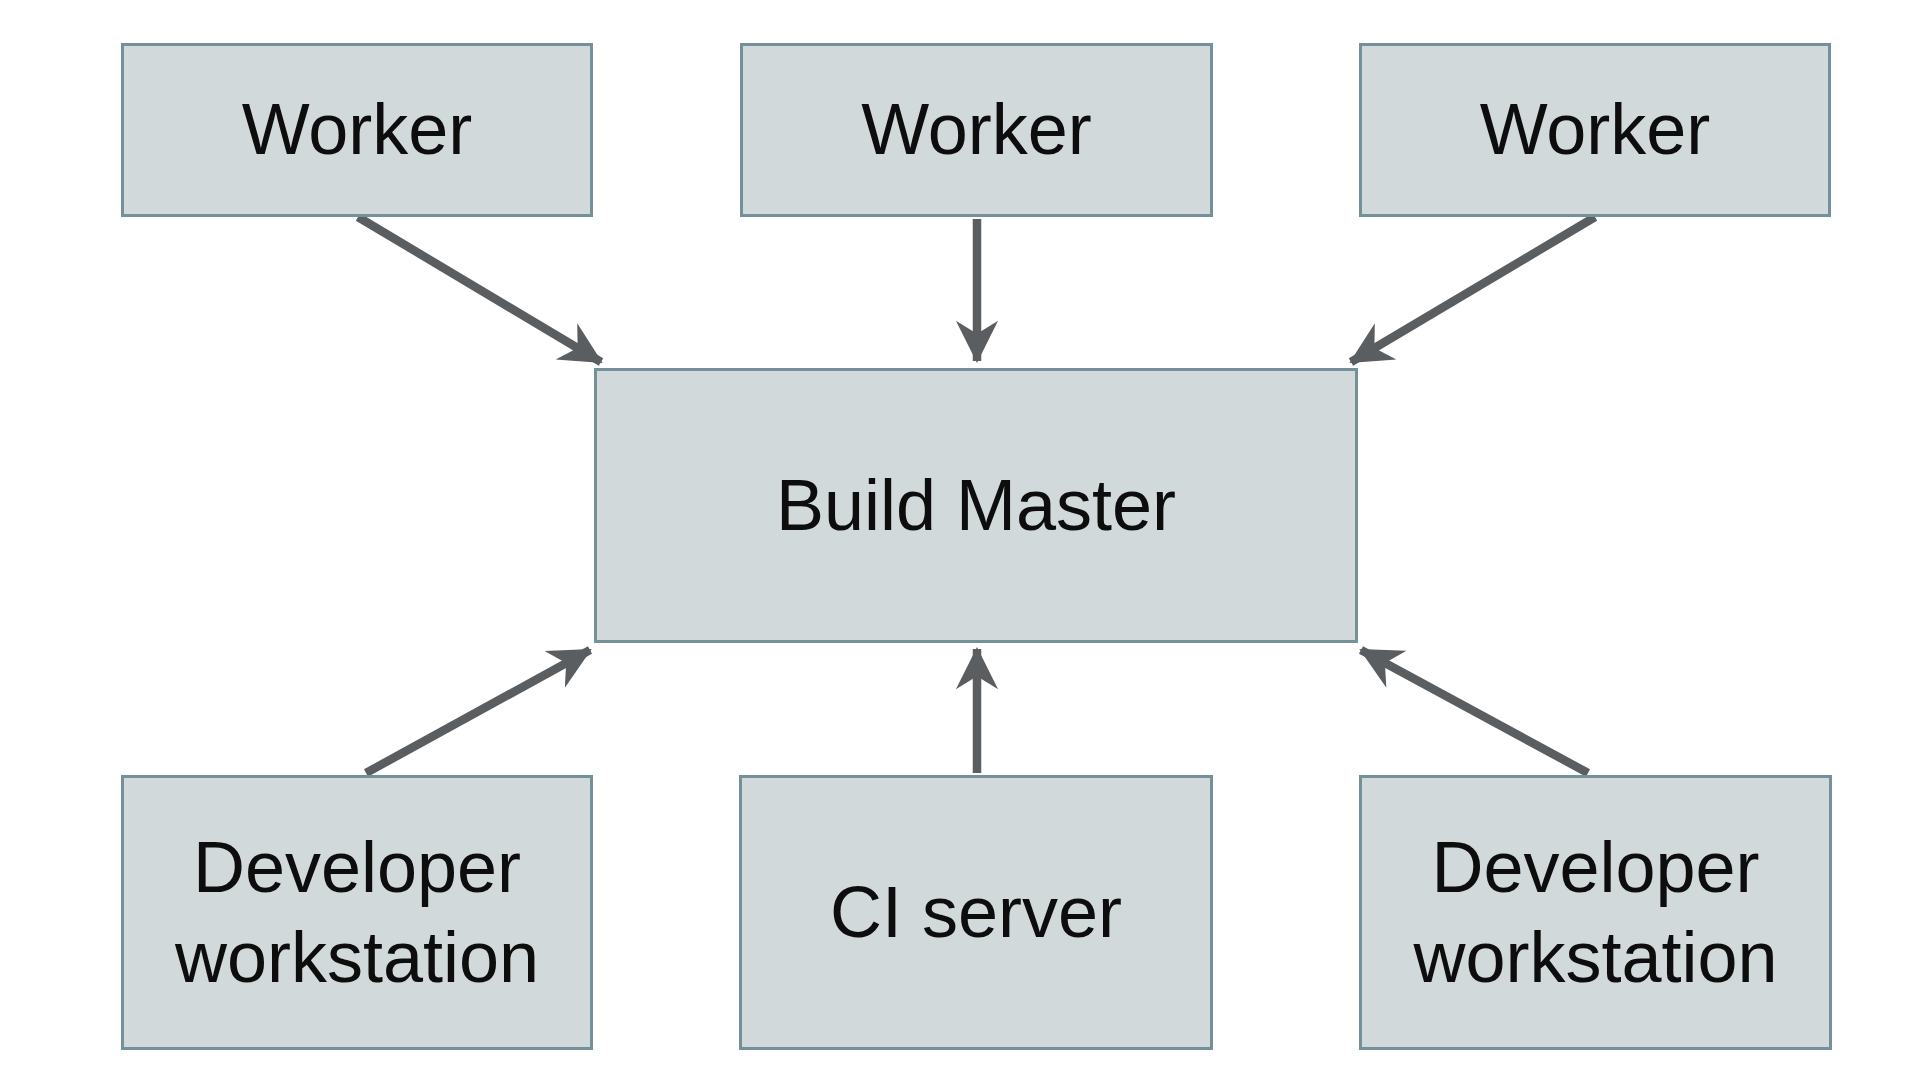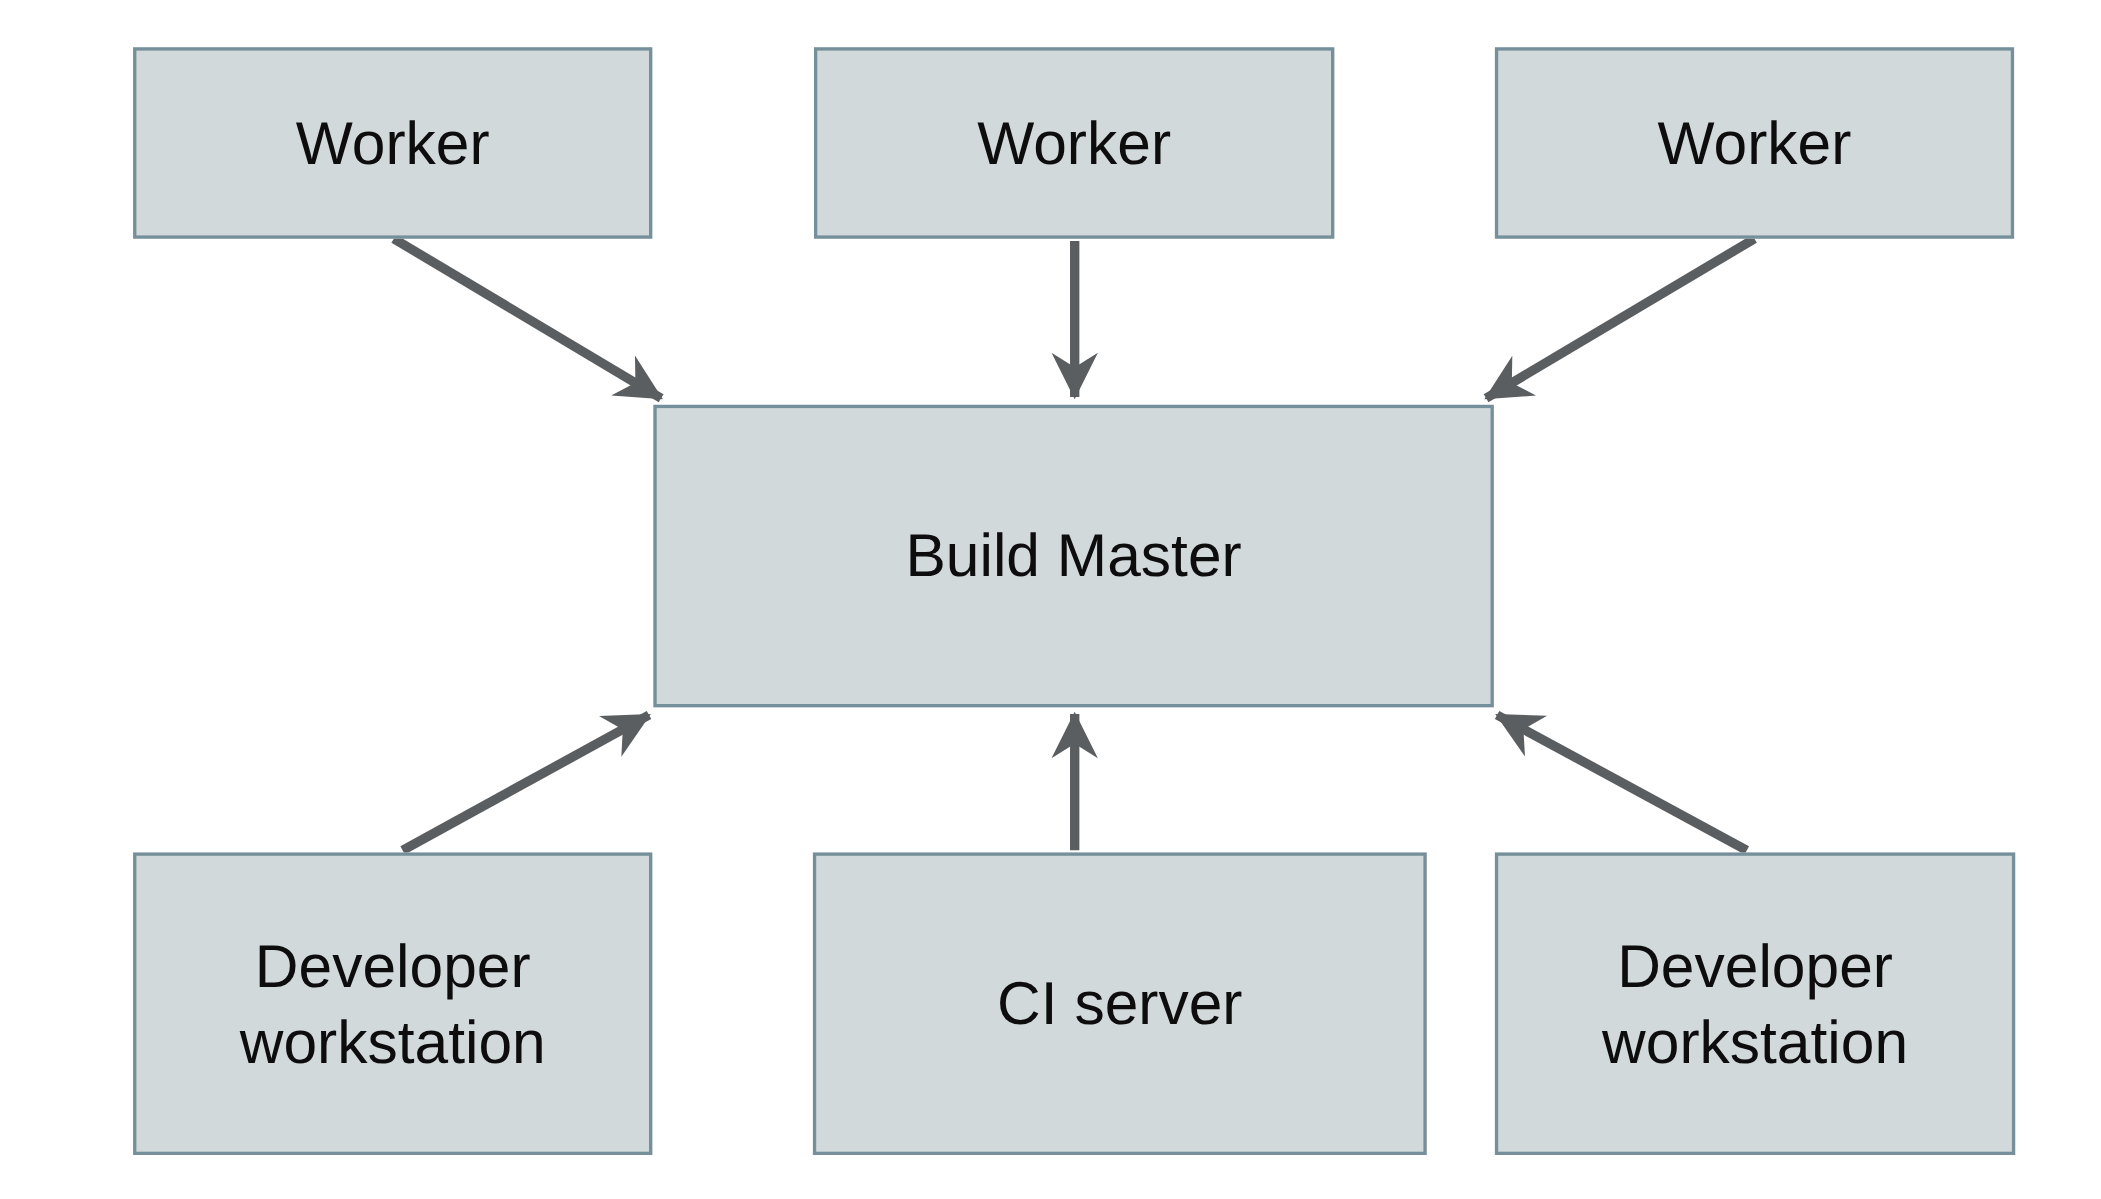--- a/index.html
+++ b/index.html
@@ -18,34 +18,34 @@
     overflow:hidden;
     font-family:"Liberation Sans", sans-serif;
   }
   .node{
     position:absolute;
     background:var(--c-node-fill);
     border:3px solid var(--c-node-border);
     display:flex;align-items:center;justify-content:center;
     text-align:center;
     color:var(--c-text);
-    font-size:55px;
+    font-size:72px;
     line-height:1.24;
     letter-spacing:0px;
     padding:0 18px;
   }
   
   .n-worker-1{left:121px;top:43px;width:472px;height:174px;}
   .n-worker-2{left:740px;top:43px;width:473px;height:174px;}
   .n-worker-3{left:1359px;top:43px;width:472px;height:174px;}
   
   .n-build-master{left:594px;top:368px;width:764px;height:275px;text-align:right;}
   
   .n-dev-1{left:121px;top:775px;width:472px;height:275px;}
-  .n-ci-server{left:739px;top:775px;width:558px;height:275px;}
+  .n-ci-server{left:739px;top:775px;width:474px;height:275px;}
   .n-dev-2{left:1359px;top:775px;width:473px;height:275px;}
 
   .arrow-layer{
     position:absolute;left:0;top:0;width:1910px;height:1090px;
     pointer-events:none;
   }
   .arrow-layer line{
     stroke:var(--c-arrow);
     stroke-width:8.5;
   }

